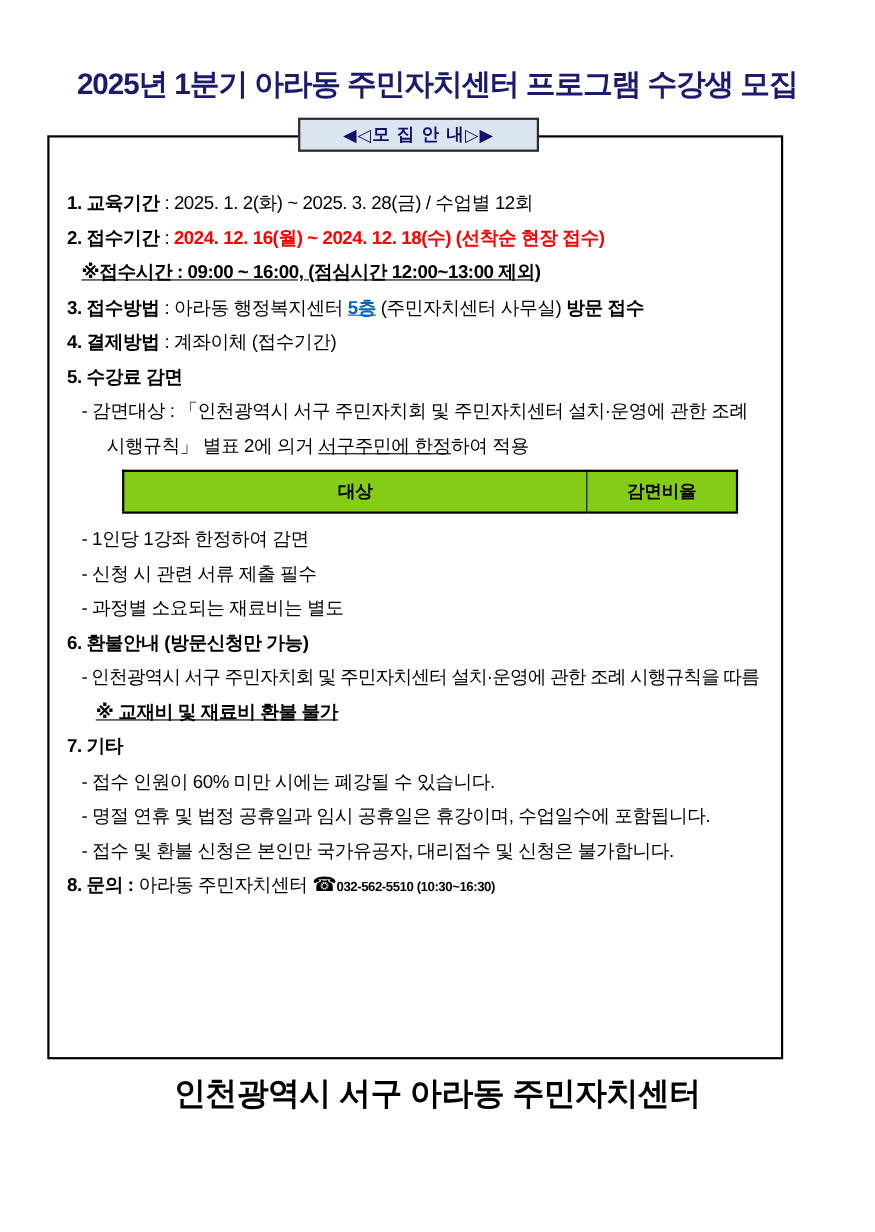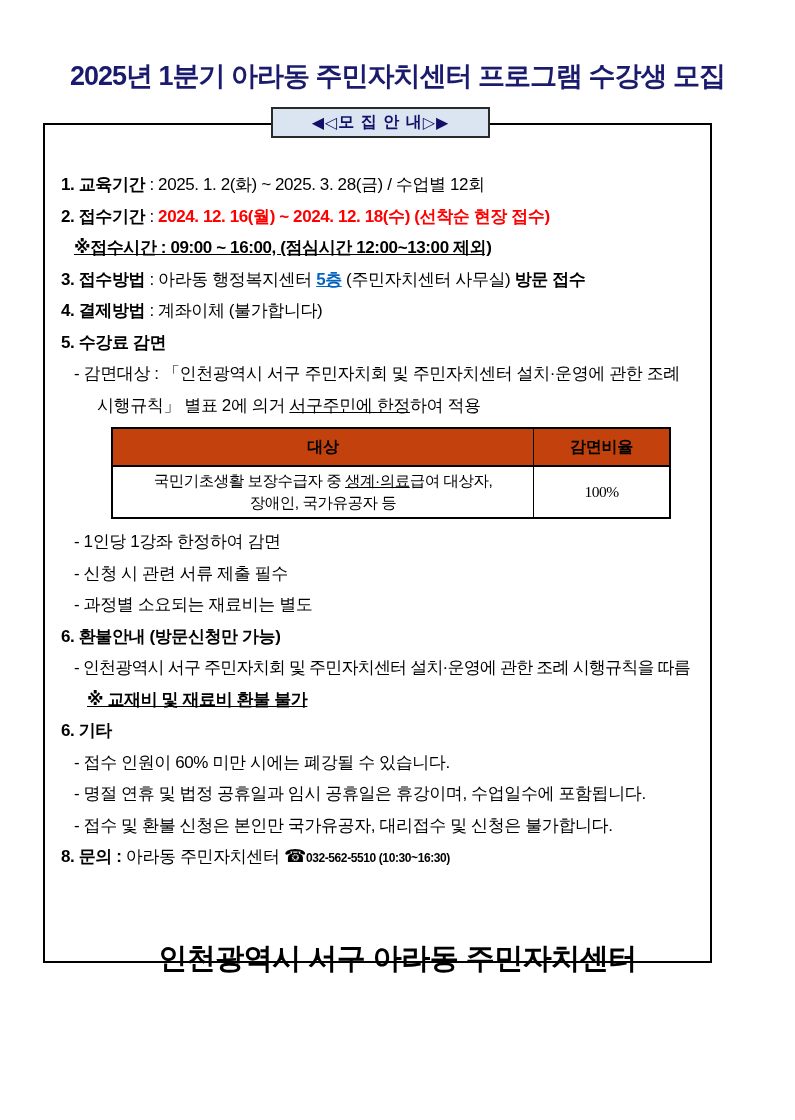--- a/index.html
+++ b/index.html
@@ -56,39 +56,39 @@
   .dtable {
     border-collapse:collapse;
     border:2px solid #000;
     margin:6px 0 7px 50px;
     width:560px;
     table-layout:fixed;
   }
   .dtable th {
     border:1px solid #000;
     border-bottom:2px solid #000;
-    background:#c2410c;
+    background:#84cc16;
     font-weight:bold;
     font-size:16px;
     height:34px;
     text-align:center;
     letter-spacing:-0.3px;
   }
   .dtable td {
     border:1px solid #000;
     text-align:center;
     vertical-align:middle;
     font-size:15.5px;
     line-height:22px;
     padding:3px 4px;
     letter-spacing:-0.5px;
   }
   .col-rate { width:133px;font-family:Liberation Serif, serif; }
   .footer {
-    position:absolute; top:939px; left:0; width:100%;
+    position:absolute; top:975px; left:0; width:100%;
     text-align:center;
     font-size:29px; font-weight:bold;
     color:#000;
     letter-spacing:-0.5px;
     white-space:nowrap;
   }
 </style>
 </head>
 <body>
 
@@ -104,48 +104,44 @@
   <div class="content">
 
     <div class="line"><span class="b">1. 교육기간</span><span> : </span><span>2025. 1. 2(화) ~ 2025. 3. 28(금) / 수업별 12회</span></div>
 
     <div class="line"><span class="b">2. 접수기간</span><span> : </span><span class="red b">2024. 12. 16(월) ~ 2024. 12. 18(수)</span><span class="red b"> (선착순 현장 접수)</span></div>
 
     <div class="line sub"><span class="b u">※접수시간 : 09:00 ~ 16:00, (점심시간 12:00~13:00 제외)</span></div>
 
     <div class="line"><span class="b">3. 접수방법</span><span> : </span><span>아라동 행정복지센터 </span><span class="blue">5층</span><span> (주민자치센터 사무실) </span><span class="b">방문 접수</span></div>
 
-    <div class="line"><span class="b">4. 결제방법</span><span> : </span><span>계좌이체 (불가합니다)</span></div>
+    <div class="line"><span class="b">4. 결제방법</span><span> : </span><span>계좌이체 (접수기간)</span></div>
 
     <div class="line"><span class="b">5. 수강료 감면</span></div>
 
     <div class="para sub hang"><span>- 감면대상 : 「인천광역시 서구 주민자치회 및 주민자치센터 설치·운영에 관한 조례 시행규칙」 별표 2에 의거 </span><span class="u">서구주민에 한정</span><span>하여 적용</span></div>
 
     <table class="dtable">
       <tbody>
           <tr>
         <th>대상</th>
         <th class="col-rate">감면비율</th>
-      </tr>
-      <tr>
-        <td><span>국민기초생활 보장수급자 중 </span><span class="u">생계·의료</span><span>급여 대상자,</span><br><span>장애인, 국가유공자 등</span></td>
-        <td class="col-rate">100%</td>
       </tr>
     </tbody>
       </table>
 
     <div class="line sub">- 1인당 1강좌 한정하여 감면</div>
     <div class="line sub">- 신청 시 관련 서류 제출 필수</div>
     <div class="line sub">- 과정별 소요되는 재료비는 별도</div>
 
     <div class="line"><span class="b">6. 환불안내 (방문신청만 가능)</span></div>
     <div class="para sub" style="white-space:normal; letter-spacing:-0.8px;">- 인천광역시 서구 주민자치회 및 주민자치센터 설치·운영에 관한 조례 시행규칙을 따름</div>
     <div class="line sub2"><span class="b u">※ 교재비 및 재료비 환불 불가</span></div>
 
-    <div class="line"><span class="b">6. 기타</span></div>
+    <div class="line"><span class="b">7. 기타</span></div>
     <div class="line sub">- 접수 인원이 60% 미만 시에는 폐강될 수 있습니다.</div>
     <div class="line sub">- 명절 연휴 및 법정 공휴일과 임시 공휴일은 휴강이며, 수업일수에 포함됩니다.</div>
     <div class="line sub">- 접수 및 환불 신청은 본인만 국가유공자, 대리접수 및 신청은 불가합니다.</div>
 
     <div class="line"><span class="b">8. 문의</span><span class="b"> : </span><span>아라동 주민자치센터 </span><span class="b" style="font-size:18px;">☎</span><span class="b" style="font-size:12px;">032-562-5510 (10:30~16:30)</span></div>
 
   </div>
 </div>
 
 <div class="footer">인천광역시 서구 아라동 주민자치센터</div>

